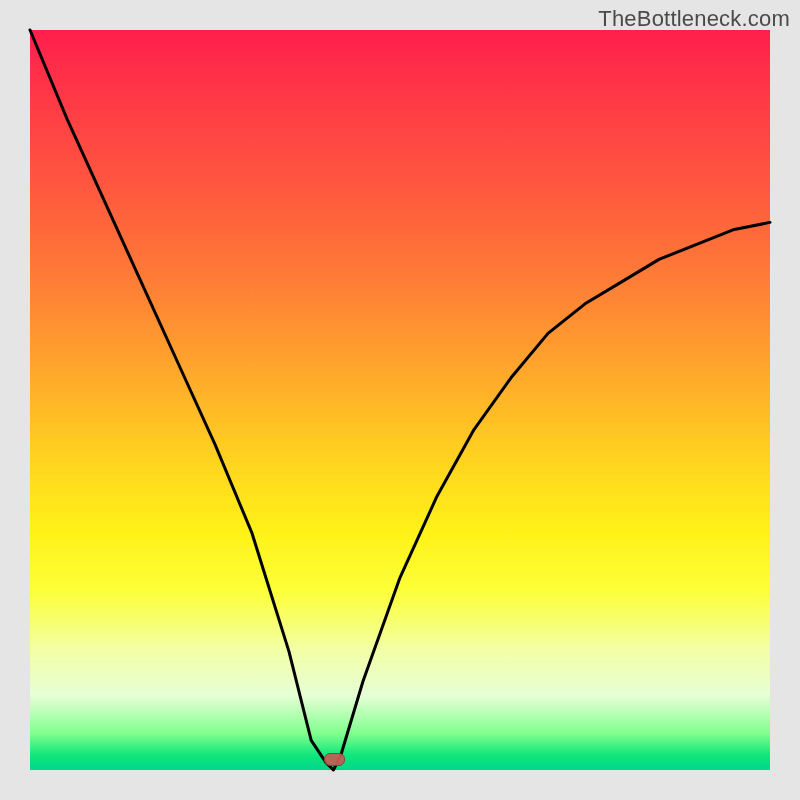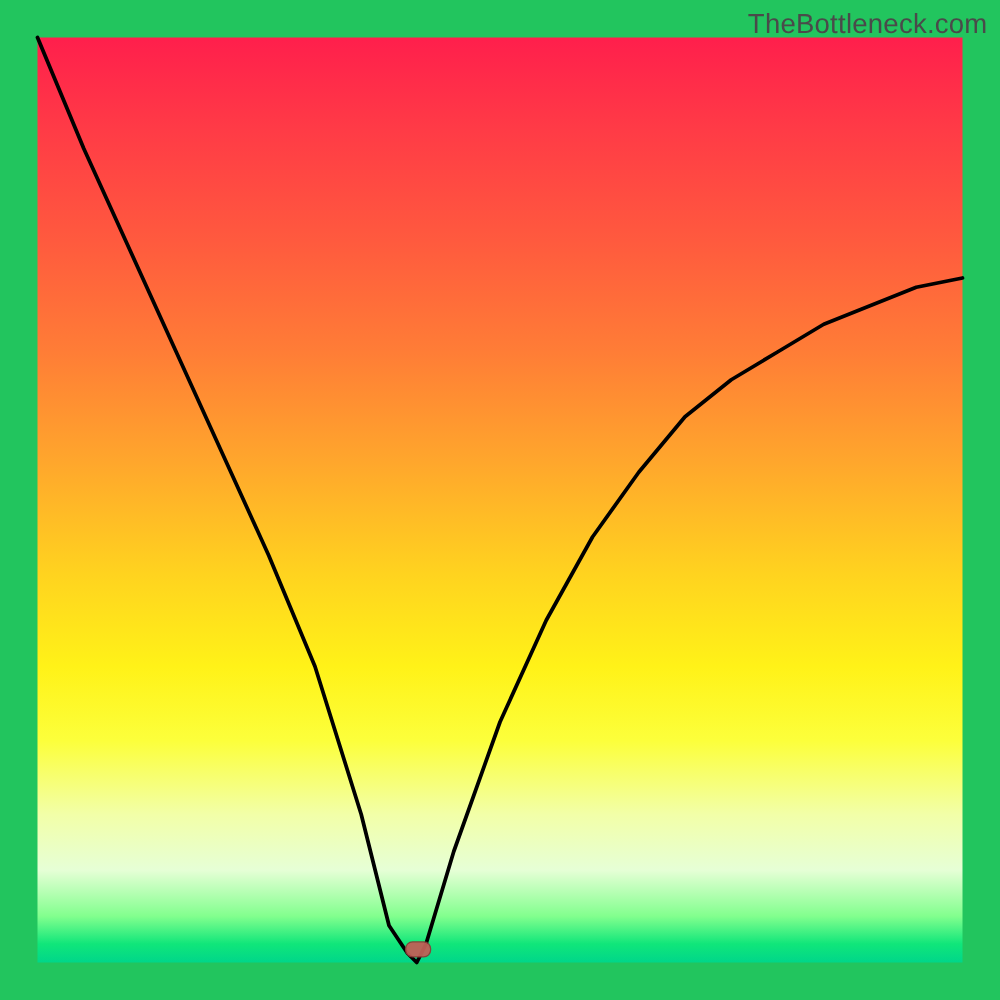--- a/index.html
+++ b/index.html
@@ -8,21 +8,21 @@
     width: 800px;
     height: 800px;
     overflow: hidden;
     background: #000;
     font-family: Arial, Helvetica, sans-serif;
   }
   .frame {
     position: relative;
     width: 800px;
     height: 800px;
-    background: #22c55e;
+    background: #e5e5e5;
   }
   .plot-area {
     position: absolute;
     left: 30px;
     top: 30px;
     width: 740px;
     height: 740px;
     background: linear-gradient(
       to bottom,
       #ff1f4c 0%,

